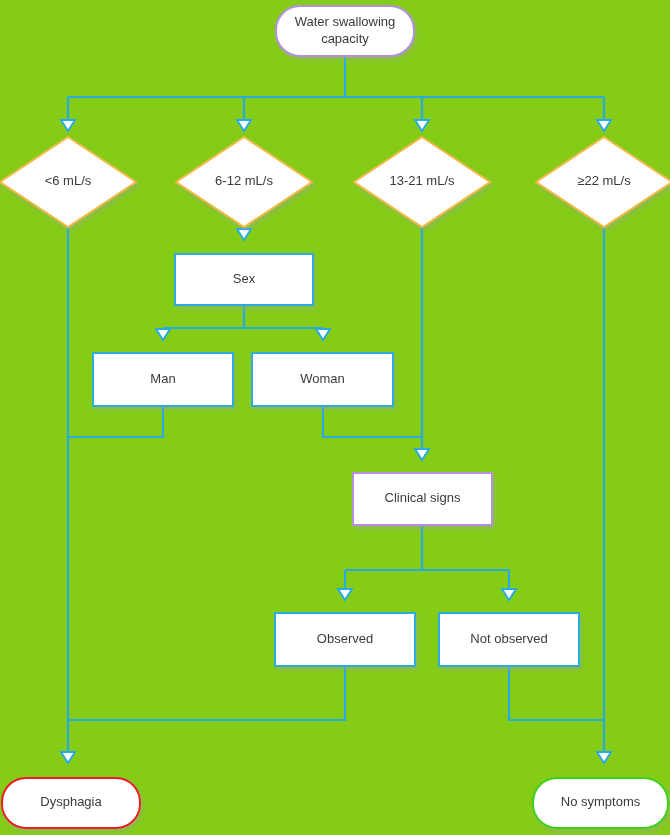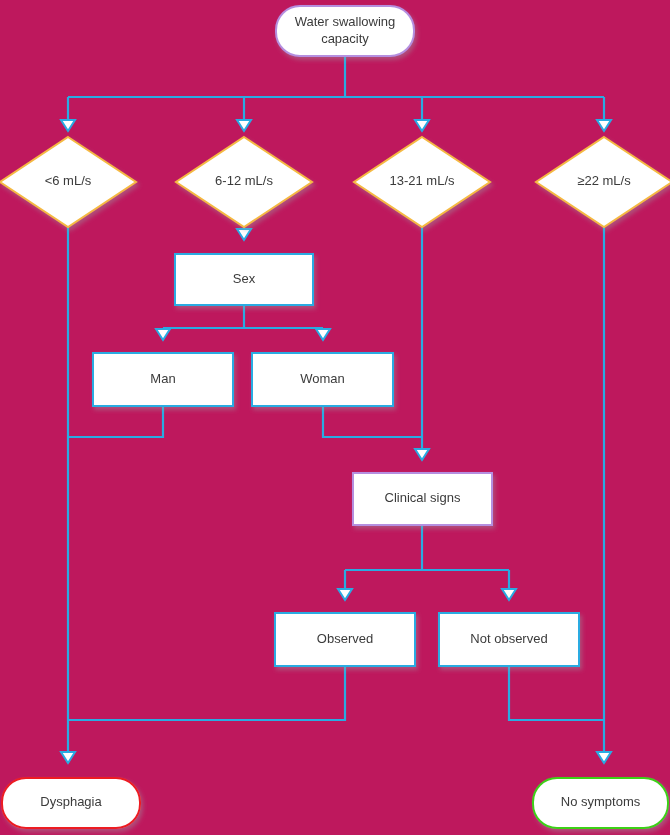--- a/index.html
+++ b/index.html
@@ -11,21 +11,21 @@
   body {
     width: 670px;
     height: 835px;
     font-family: "Liberation Sans", "DejaVu Sans", sans-serif;
     overflow: hidden;
   }
   #flowchart-root {
     position: relative;
     width: 670px;
     height: 835px;
-    background: #be185d;
+    background: #84cc16;
   }
   svg.chart-canvas {
     position: absolute;
     top: 0;
     left: 0;
     width: 670px;
     height: 835px;
     display: block;
   }
   .node-label {

